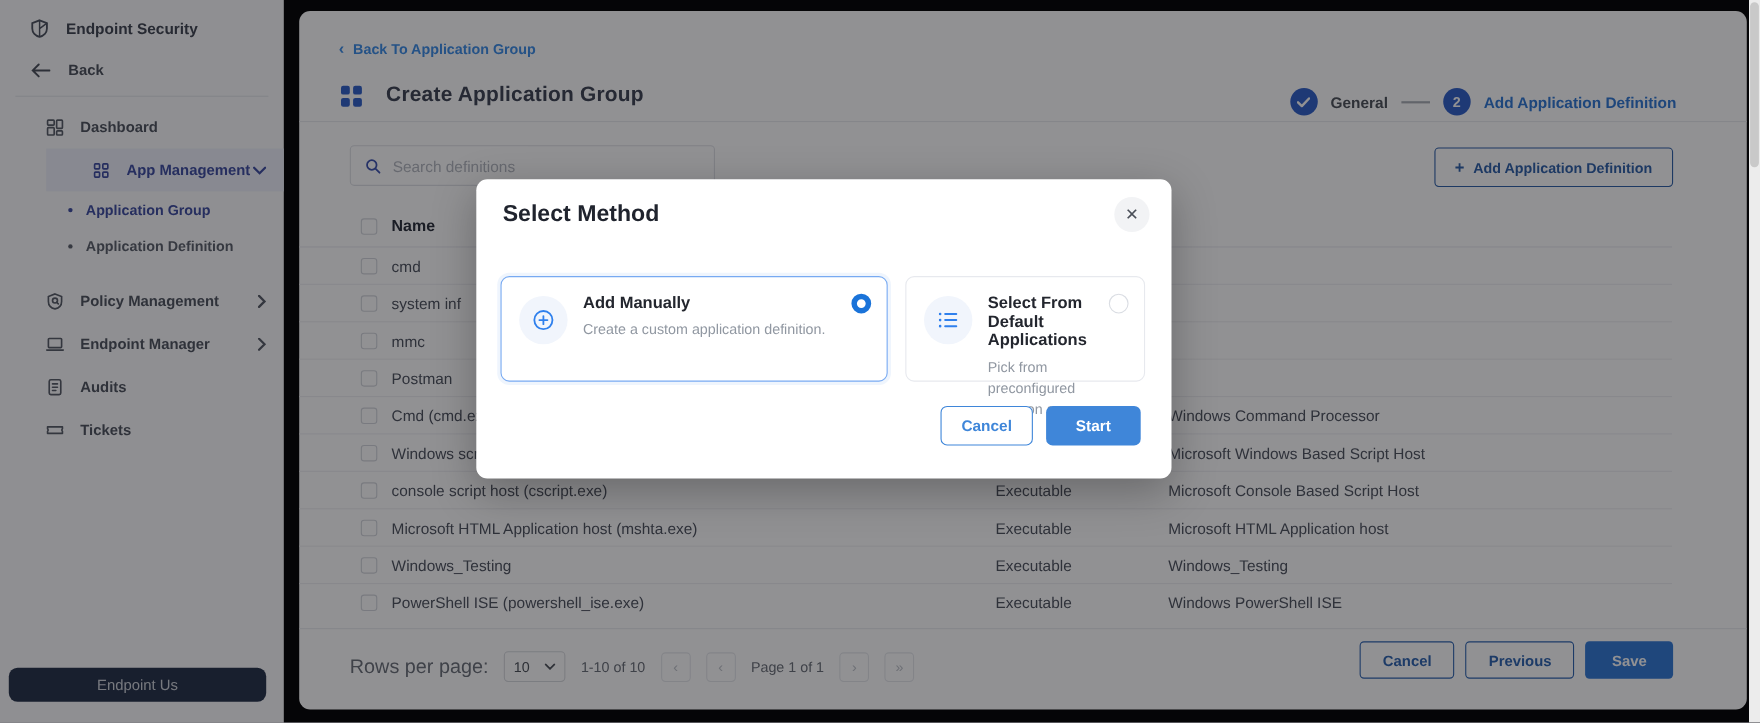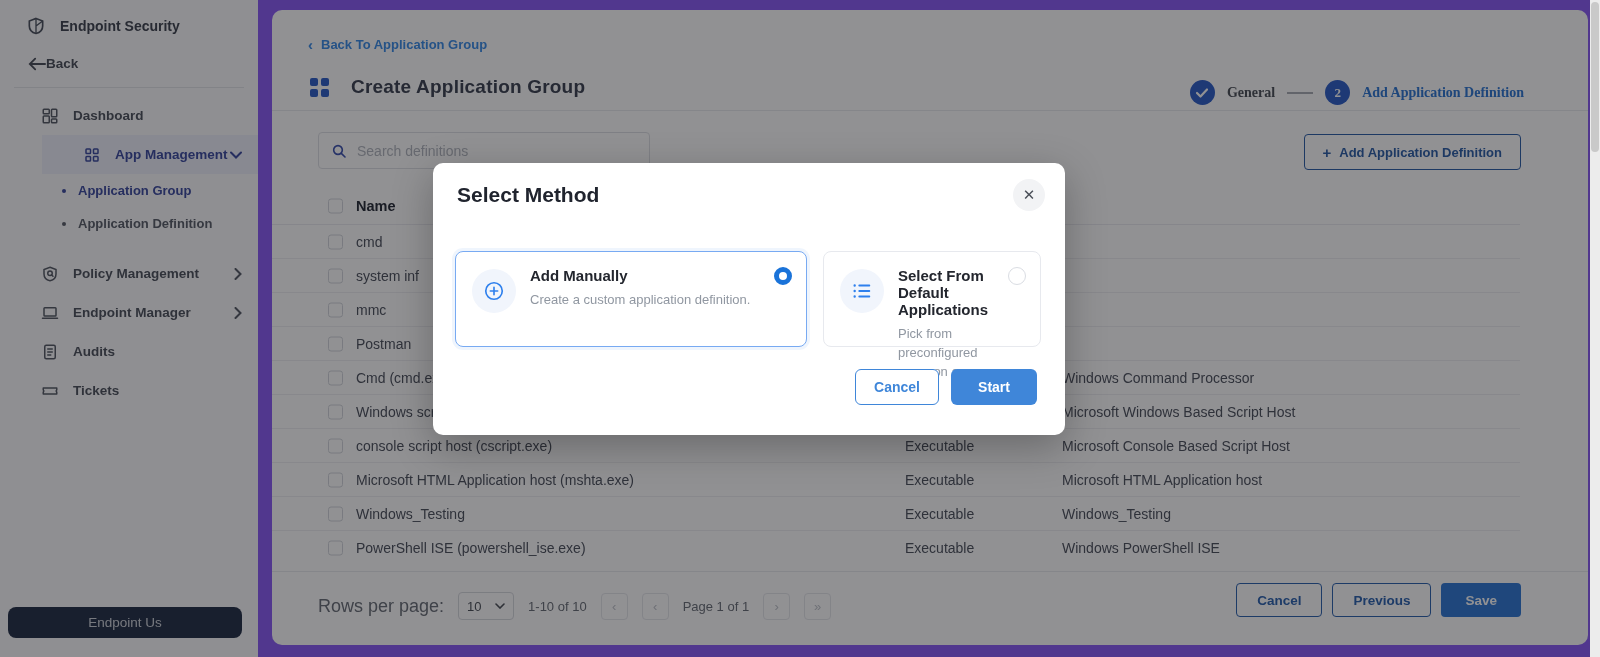--- a/index.html
+++ b/index.html
@@ -1,25 +1,25 @@
 <!DOCTYPE html>
 <html><head>
 <meta charset="utf-8">
 <style>
   * { margin:0; padding:0; box-sizing:border-box; }
   html,body { background:#dfe2e8; }
   .page {
     position:relative; width:1600px; height:657px; overflow:hidden;
-    background:#8b5cf6; font-family:"Liberation Sans", sans-serif;
+    background:#000000; font-family:"Liberation Sans", sans-serif;
   }
   
   .sidebar { position:absolute; left:0; top:0; width:258px; height:657px; background:#fcfcfd; }
   .brand-row { display:flex; align-items:center; gap:14px; padding:16px 0 0 26px; }
   .brand-label { font-size:14px; font-weight:bold; color:#3f4450; }
-  .back-row { display:flex; align-items:flex-end; padding:20px 0 0 28px; cursor:pointer; }
+  .back-row { display:flex; align-items:flex-end; gap:16px; padding:20px 0 0 28px; cursor:pointer; }
   .back-label { font-size:13.5px; font-weight:bold; color:#4a4f5a; }
   .side-divider { border:none; border-top:1px solid #e4e6ea; margin:16px 14px 8px 14px; }
   .nav-item { display:flex; align-items:center; gap:14px; height:39px; padding-left:41px; position:relative; cursor:pointer; }
   .nav-item .lbl { font-size:13.5px; font-weight:600; color:#4e535e; }
   .nav-item.active { background:#eef1fb;margin-left:42px; }
   .nav-item.active .lbl { color:#3c4ba0; }
   .nav-chevron { position:absolute; right:16px; display:flex; }
   .sub-item { display:flex; align-items:center; gap:12px; height:33px; padding-left:62px; cursor:pointer; }
   .sub-item .dot { width:4px; height:4px; border-radius:50%; background:#3c4ba0; }
   .sub-item .lbl { font-size:13px; font-weight:600; color:#3c4ba0; }
@@ -32,21 +32,21 @@
     color:#cfd3da; font-size:13.5px; cursor:pointer;
   }
   
   .card { position:absolute; left:272px; top:10px; width:1316px; height:635px; background:#ffffff; border-radius:10px; }
   .back-link { position:absolute; left:36px; top:26px; display:flex; align-items:center; gap:8px;
                color:#3b8de8; font-size:13px; font-weight:600; cursor:pointer; }
   .title-row { position:absolute; left:38px; top:66px; display:flex; align-items:center; gap:22px; }
   .title-grid { display:grid; grid-template-columns:8px 8px; grid-gap:3px; }
   .title-grid span { width:8px; height:8px; border-radius:2px; background:#2e5fc9; }
   .page-title { font-size:19px; font-weight:bold; color:#3c4352; letter-spacing:.2px; }
-  .stepper { position:absolute; right:64px; top:70px; display:flex; align-items:center; gap:12px;font-family:Liberation Serif, serif; }
+  .stepper { position:absolute; right:64px; top:70px; display:flex; align-items:center; gap:12px; }
   .step-circle { width:25px; height:25px; border-radius:50%; background:#2e5fc9; display:flex; align-items:center; justify-content:center;
                  color:#fff; font-size:13px; font-weight:bold; }
   .step-label { font-size:14px; font-weight:600; color:#4b5058; }
   .step-dash { width:26px; height:0; border-top:2px solid #a9adb5; }
   .step-label.active { color:#2e77d4; }
   .head-divider { position:absolute; left:0; right:0; top:100px; border-top:1px solid #e9ebef; }
   
   .search-box { position:absolute; left:46px; top:122px; width:332px; height:37px; border:1px solid #dfe1e6; border-radius:4px;
                 display:flex; align-items:center; gap:10px; padding:0 12px; background:#fff; }
   .search-box input { border:none; outline:none; flex:1; font-size:14px; color:#4b5058; font-family:inherit; background:transparent; }

